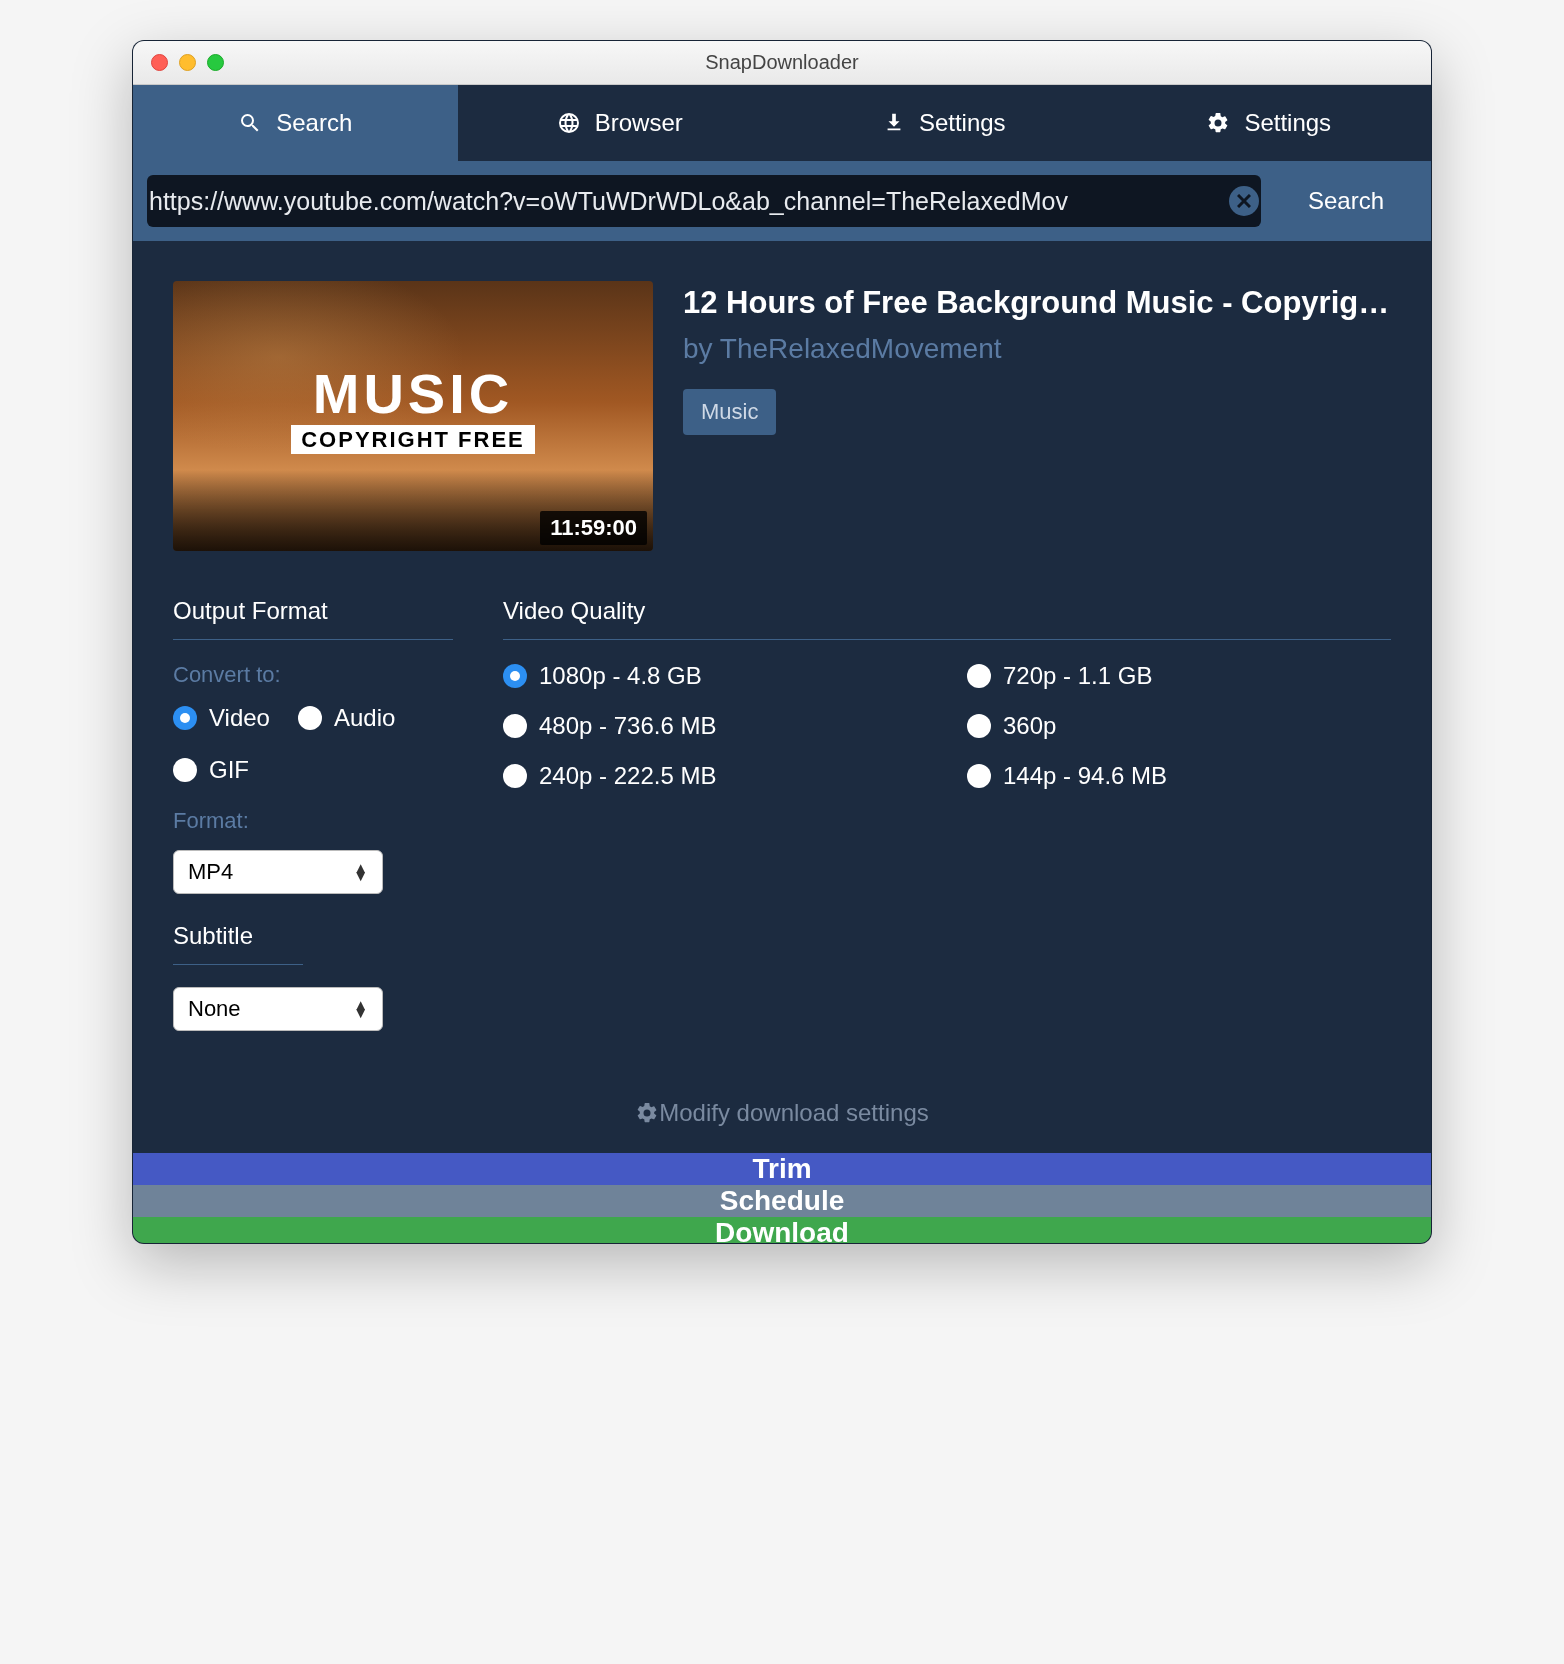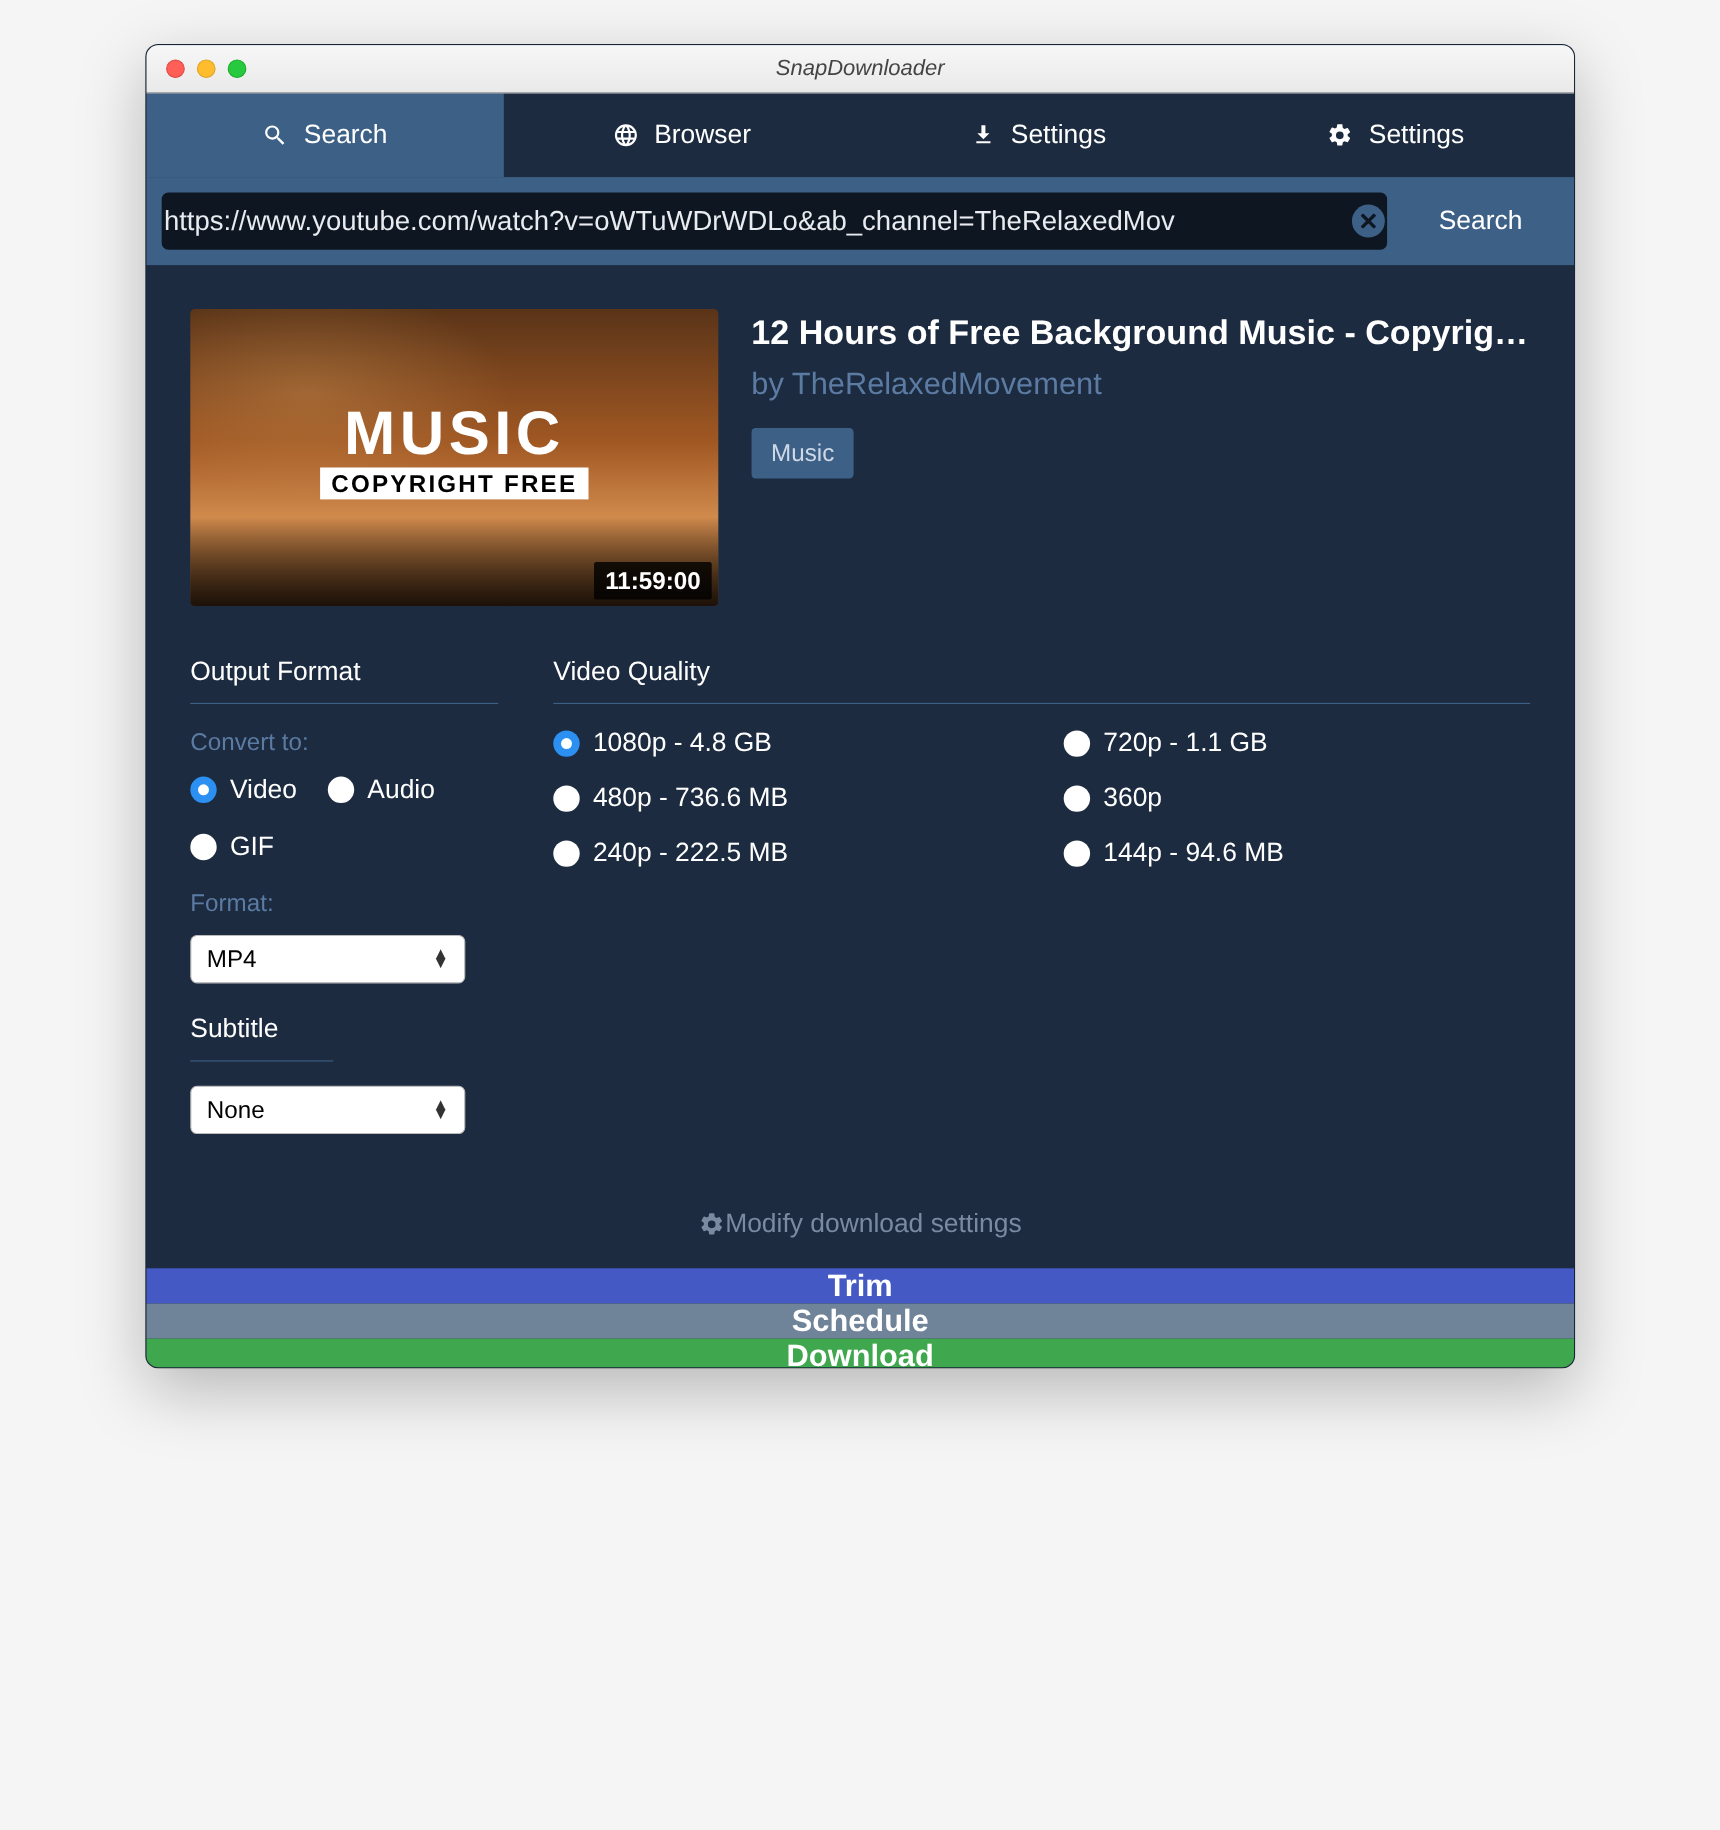--- a/index.html
+++ b/index.html
@@ -27,21 +27,21 @@
     display: flex;
     align-items: center;
     position: relative;
     border-bottom: 1px solid #c9c9c9;
   }
   .traffic-lights { display:flex; gap:11px; margin-left:18px; }
   .traffic-lights .dot { width:17px; height:17px; border-radius:50%; }
   .dot.red { background:#ff5f56; border:1px solid #e0443e; }
   .dot.yellow { background:#ffbd2e; border:1px solid #dea123; }
   .dot.green { background:#27c93f; border:1px solid #1aab29; }
-  .title { position:absolute; left:0; right:0; text-align:center; font-size:20px; color:#444; font-weight:400;font-style:italic; }
+  .title { position:absolute; left:0; right:0; text-align:center; font-size:20px; color:#444; font-weight:400; }
   
   .tabs { display:flex; background:#1c2b40; }
   .tab {
     flex:1;
     display:flex;
     align-items:center;
     justify-content:center;
     gap:14px;
     height:76px;
     color:#fff;
@@ -134,21 +134,21 @@
   }
   .sub-label { font-size:22px; color:#5b7ba3; margin-bottom:16px; display:block; }
   .radio-row { display:flex; gap:28px; margin-bottom:24px; }
   .radio-item { display:flex; align-items:center; gap:12px; font-size:24px; color:#fff; cursor:pointer; }
   .radio {
     width:24px; height:24px; border-radius:50%; background:#fff; display:flex; align-items:center; justify-content:center; flex-shrink:0;
   }
   .radio.checked { background:#2c8ff2; }
   .radio.checked::after { content:""; width:10px; height:10px; border-radius:50%; background:#fff; }
   .dropdown {
-    width:250px; height:44px; background:#fff; color:#000; border-radius:6px;
+    width:210px; height:44px; background:#fff; color:#000; border-radius:6px;
     display:flex; align-items:center; justify-content:space-between; padding:0 14px;
     font-size:22px; cursor:pointer; margin-bottom:28px; border:1px solid #bbb;
   }
   .dropdown .arrows { font-size:15px; line-height:8px; color:#333; }
   .quality-grid { display:grid; grid-template-columns:1fr 1fr; row-gap:22px; column-gap:40px; }
   
   .modify {
     text-align:center; padding:40px 0 26px 0;
     color:#7a8aa0; font-size:24px;
     display:flex; align-items:center; justify-content:center; cursor:pointer;

